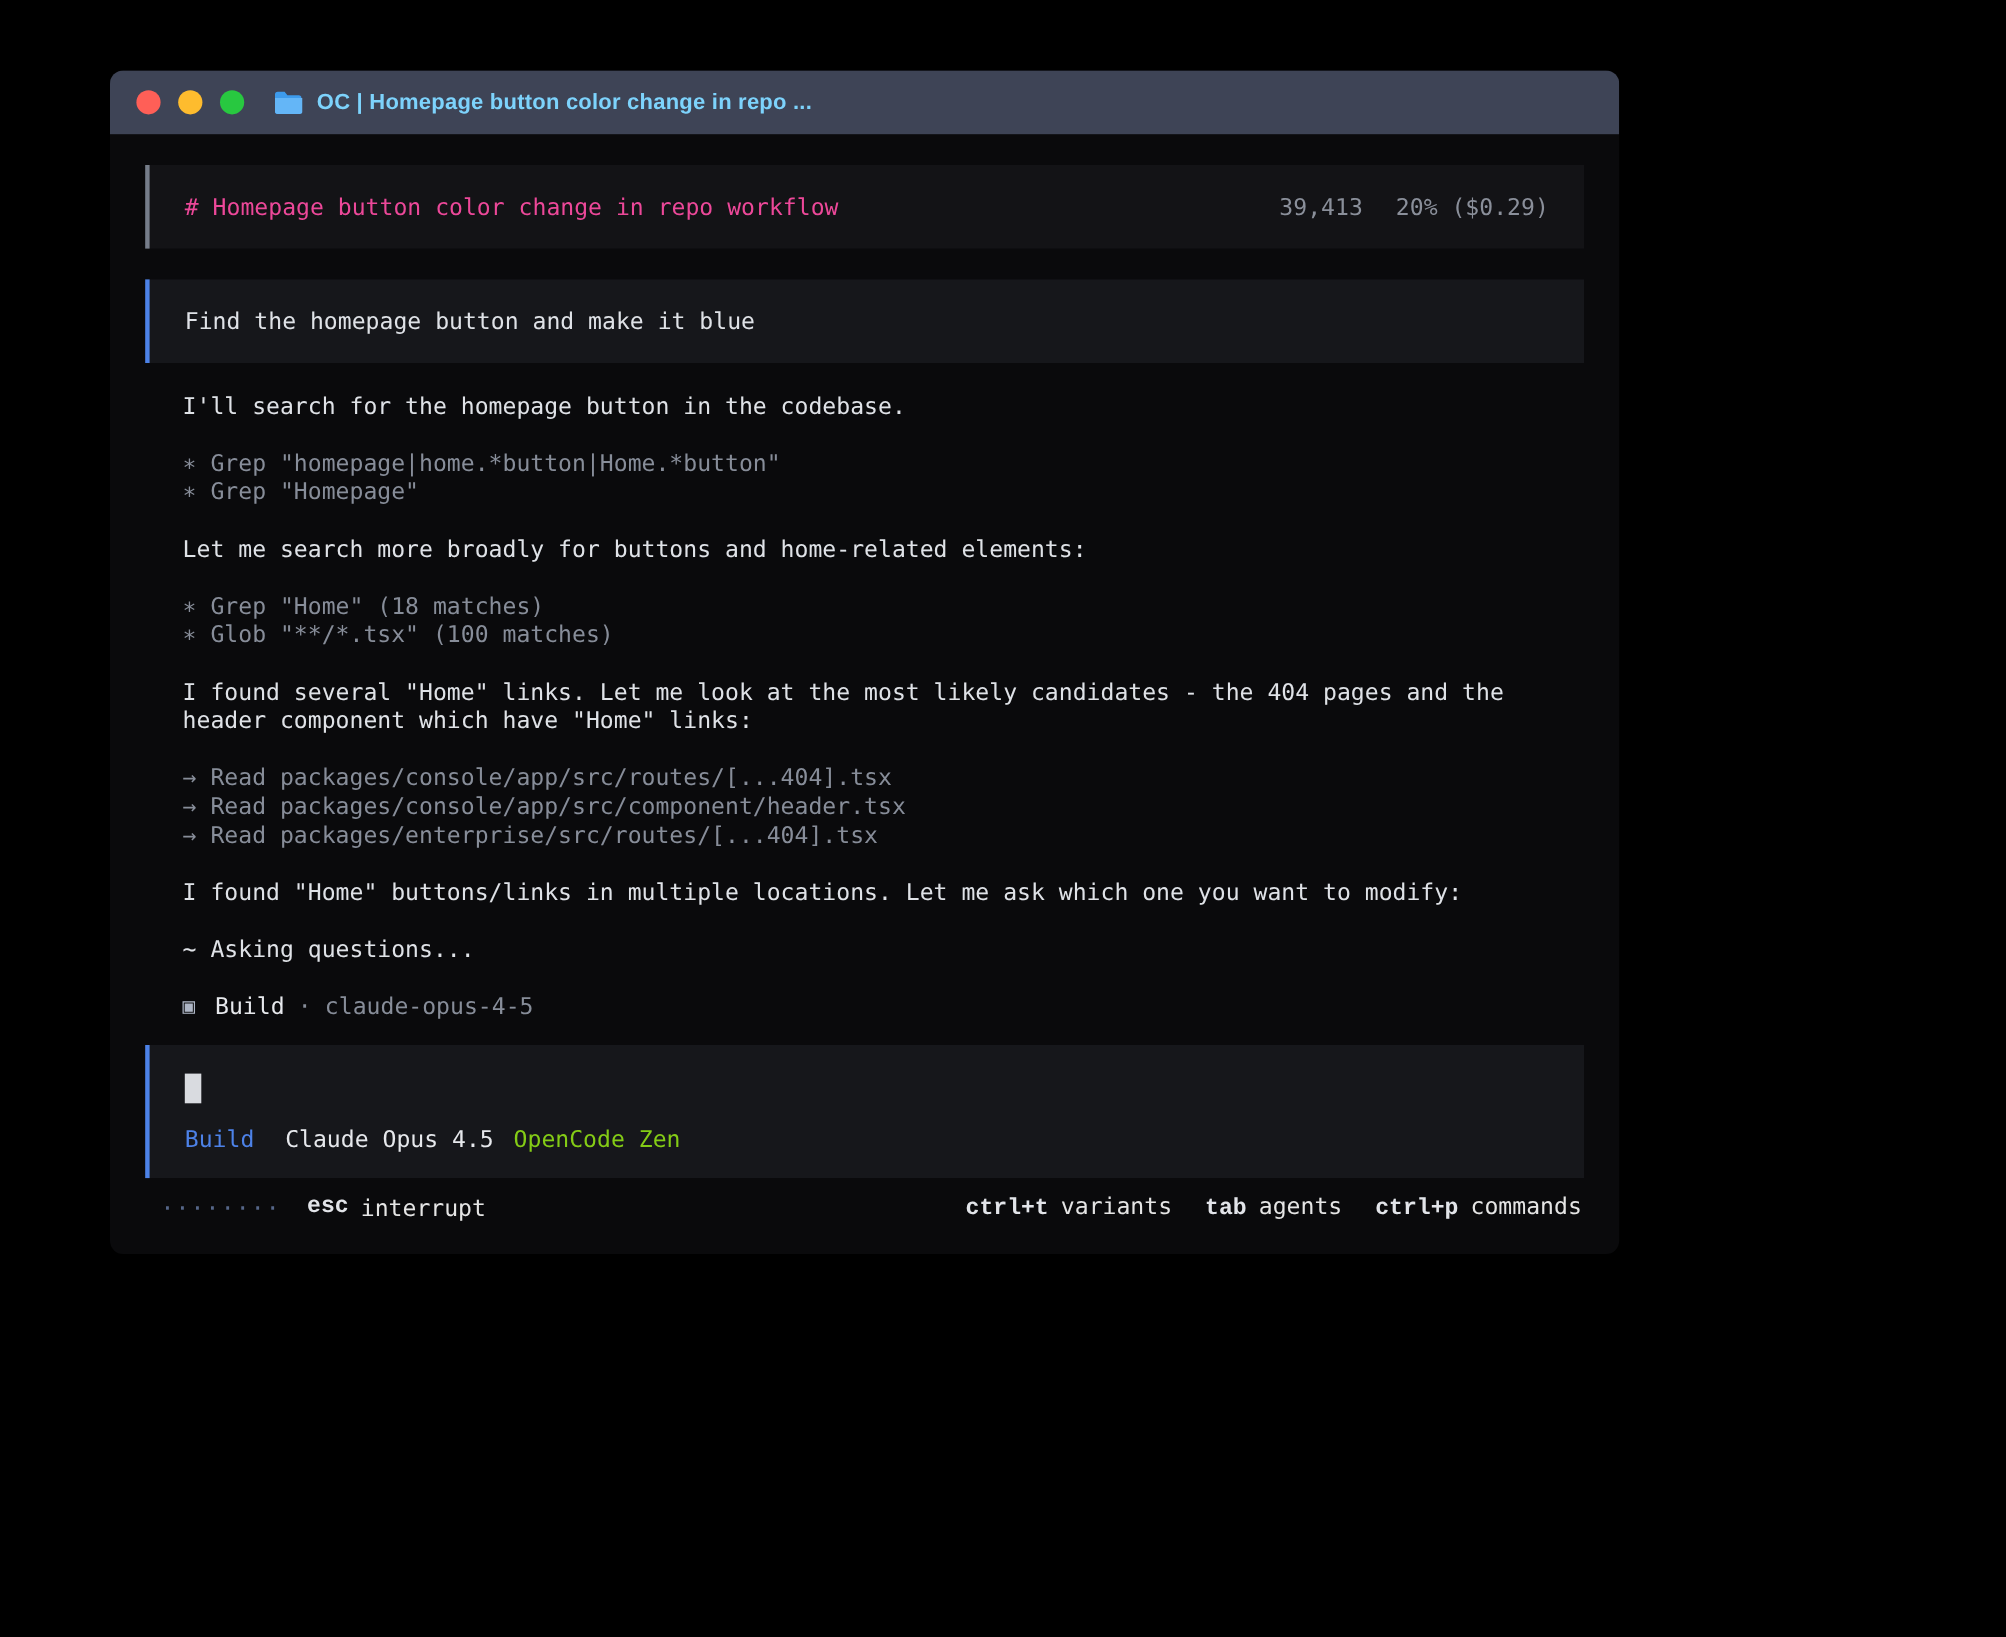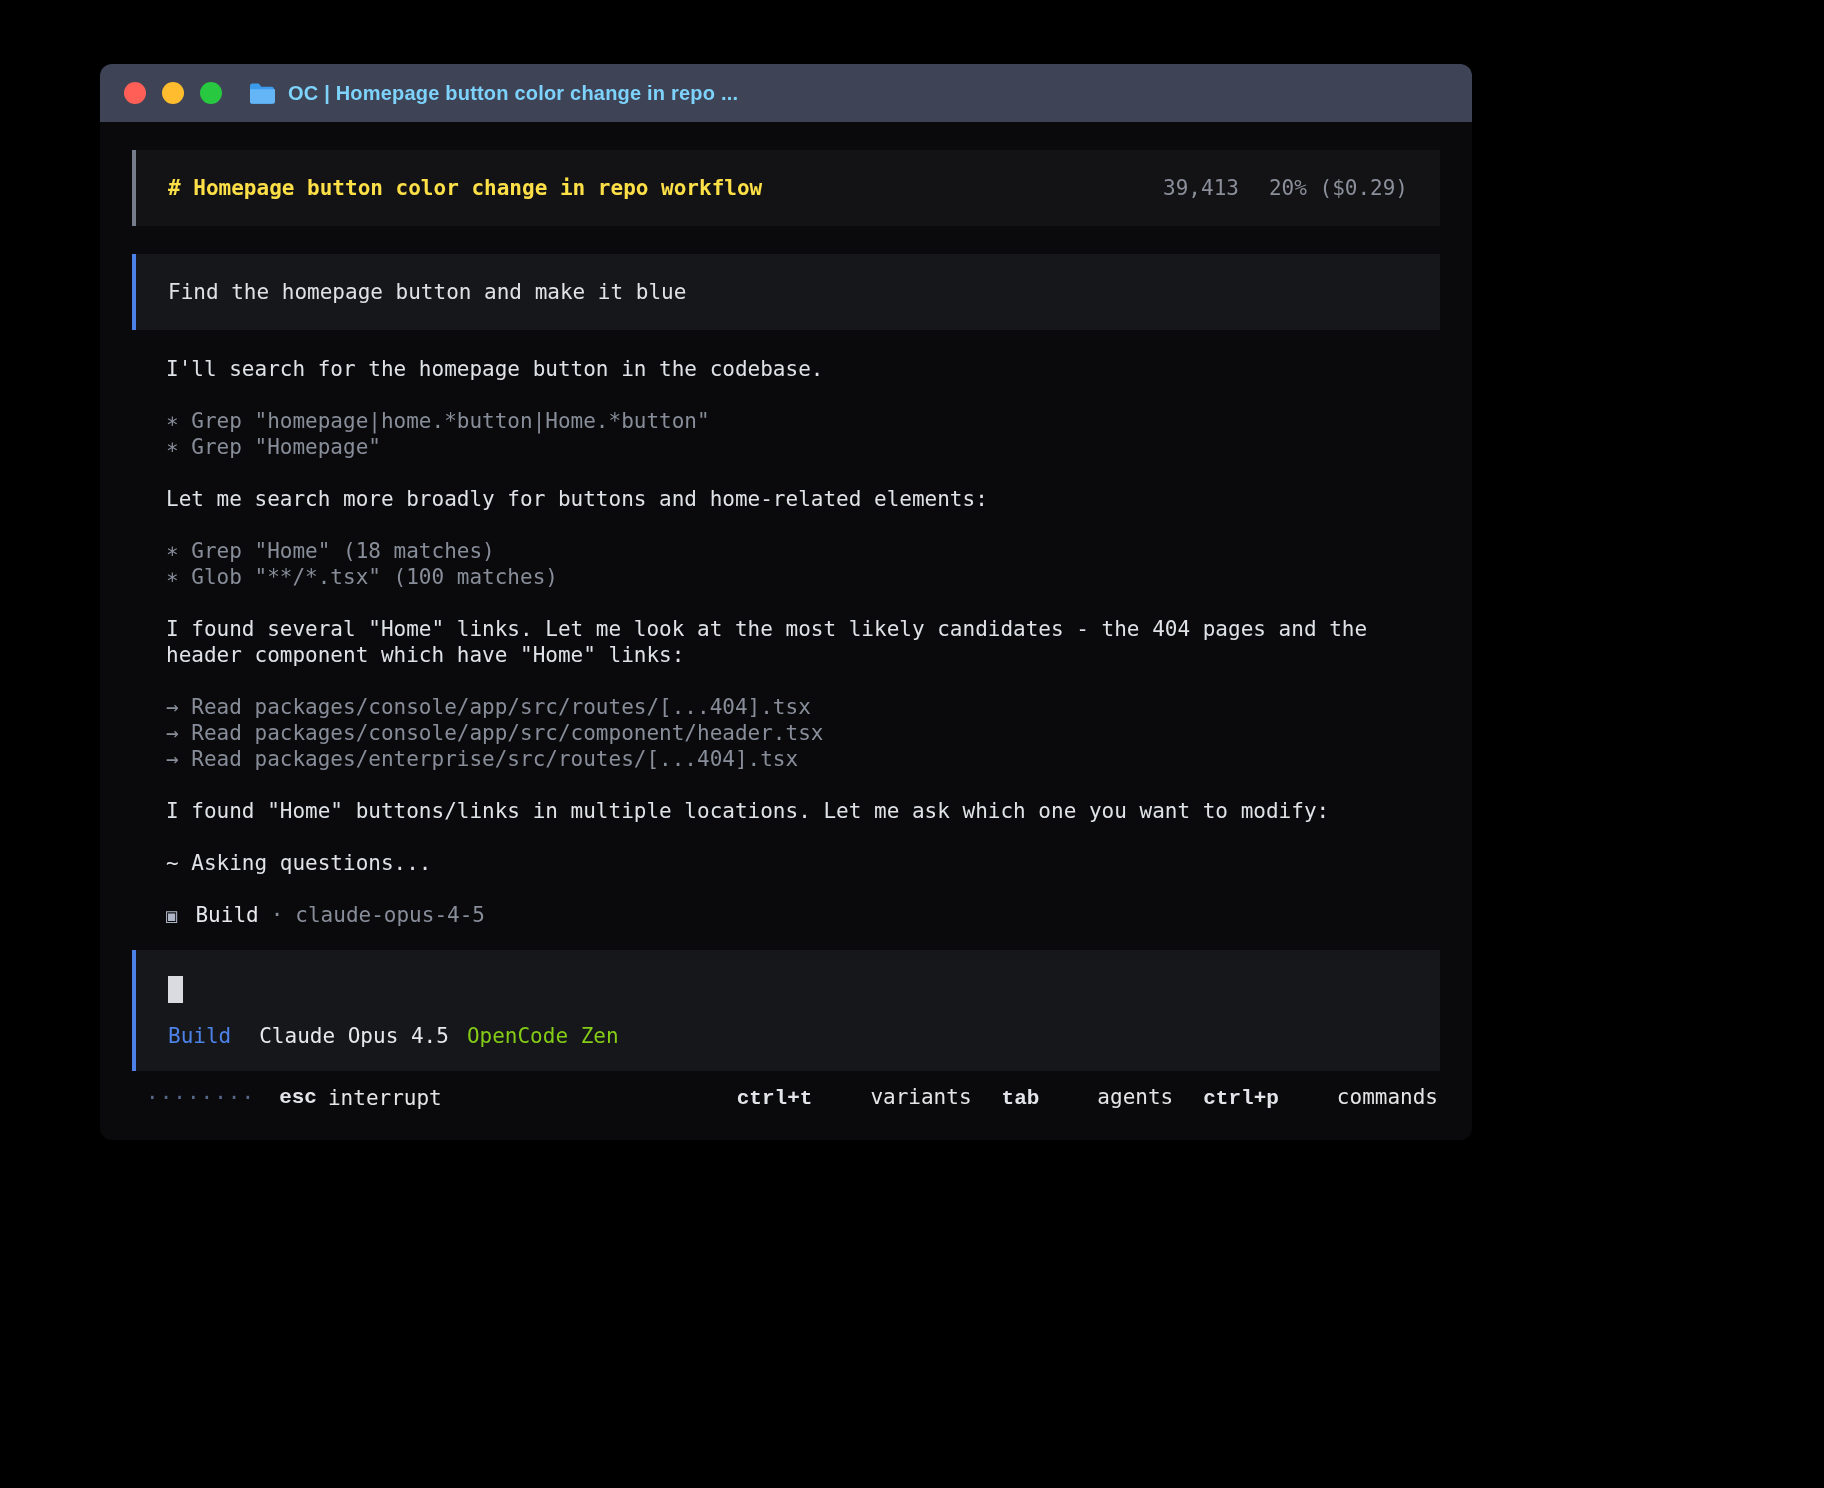--- a/index.html
+++ b/index.html
@@ -32,21 +32,21 @@
 
   
   .content { padding: 28px 32px 0 32px; font-size: 21px; line-height: 26px; color: #dfe2e7; }
 
   .block {
     border-left: 4px solid #767d8a;
     background: #131316;
     padding: 25px 32px;
   }
   .header-block { display: flex; justify-content: space-between; align-items: center; margin-bottom: 28px; }
-  .header-title { font-weight: bold; color: #fde047; white-space: nowrap; }
+  .header-title { font-weight: normal; color: #ec4899; white-space: nowrap; }
   .header-stats { color: #8a8f9a; display: flex; gap: 30px; white-space: nowrap; }
 
   .user-block { border-left-color: #4c82e8; background: #16171b; margin-bottom: 26px; }
 
   .chat { margin-left: 34px; }
   .para { margin-bottom: 26px; color: #dfe2e7; }
   .group { margin-bottom: 26px; }
   .tool { color: #878d99; white-space: pre; }
 
   .agent-line { display: flex; align-items: center; margin-bottom: 22px; white-space: pre; }
@@ -67,21 +67,21 @@
   .status-bar {
     margin-top: 12px; padding: 0 2px 0 14px; height: 30px;
     display: flex; align-items: center; justify-content: space-between;
     white-space: pre;
   }
   .status-left { display: flex; align-items: center; }
   .spinner { color: #56678a; letter-spacing: 1px; margin-right: 24px; font-size: 21px; }
   .key { color: #e2e4e9; font-weight: bold; font-family: Liberation Mono, monospace; }
   .key-label { color: #e5e5e5; margin-left: 11px; }
   .status-right { display: flex; align-items: center; gap: 30px; }
-  .shortcut { display: flex; align-items: baseline; gap: 47px; }
+  .shortcut { display: flex; align-items: baseline; }
 </style>
 </head>
 <body>
 
 <div class="window">
 
   <div class="titlebar">
     <div class="traffic">
       <button class="light close"></button>
       <button class="light min"></button>

